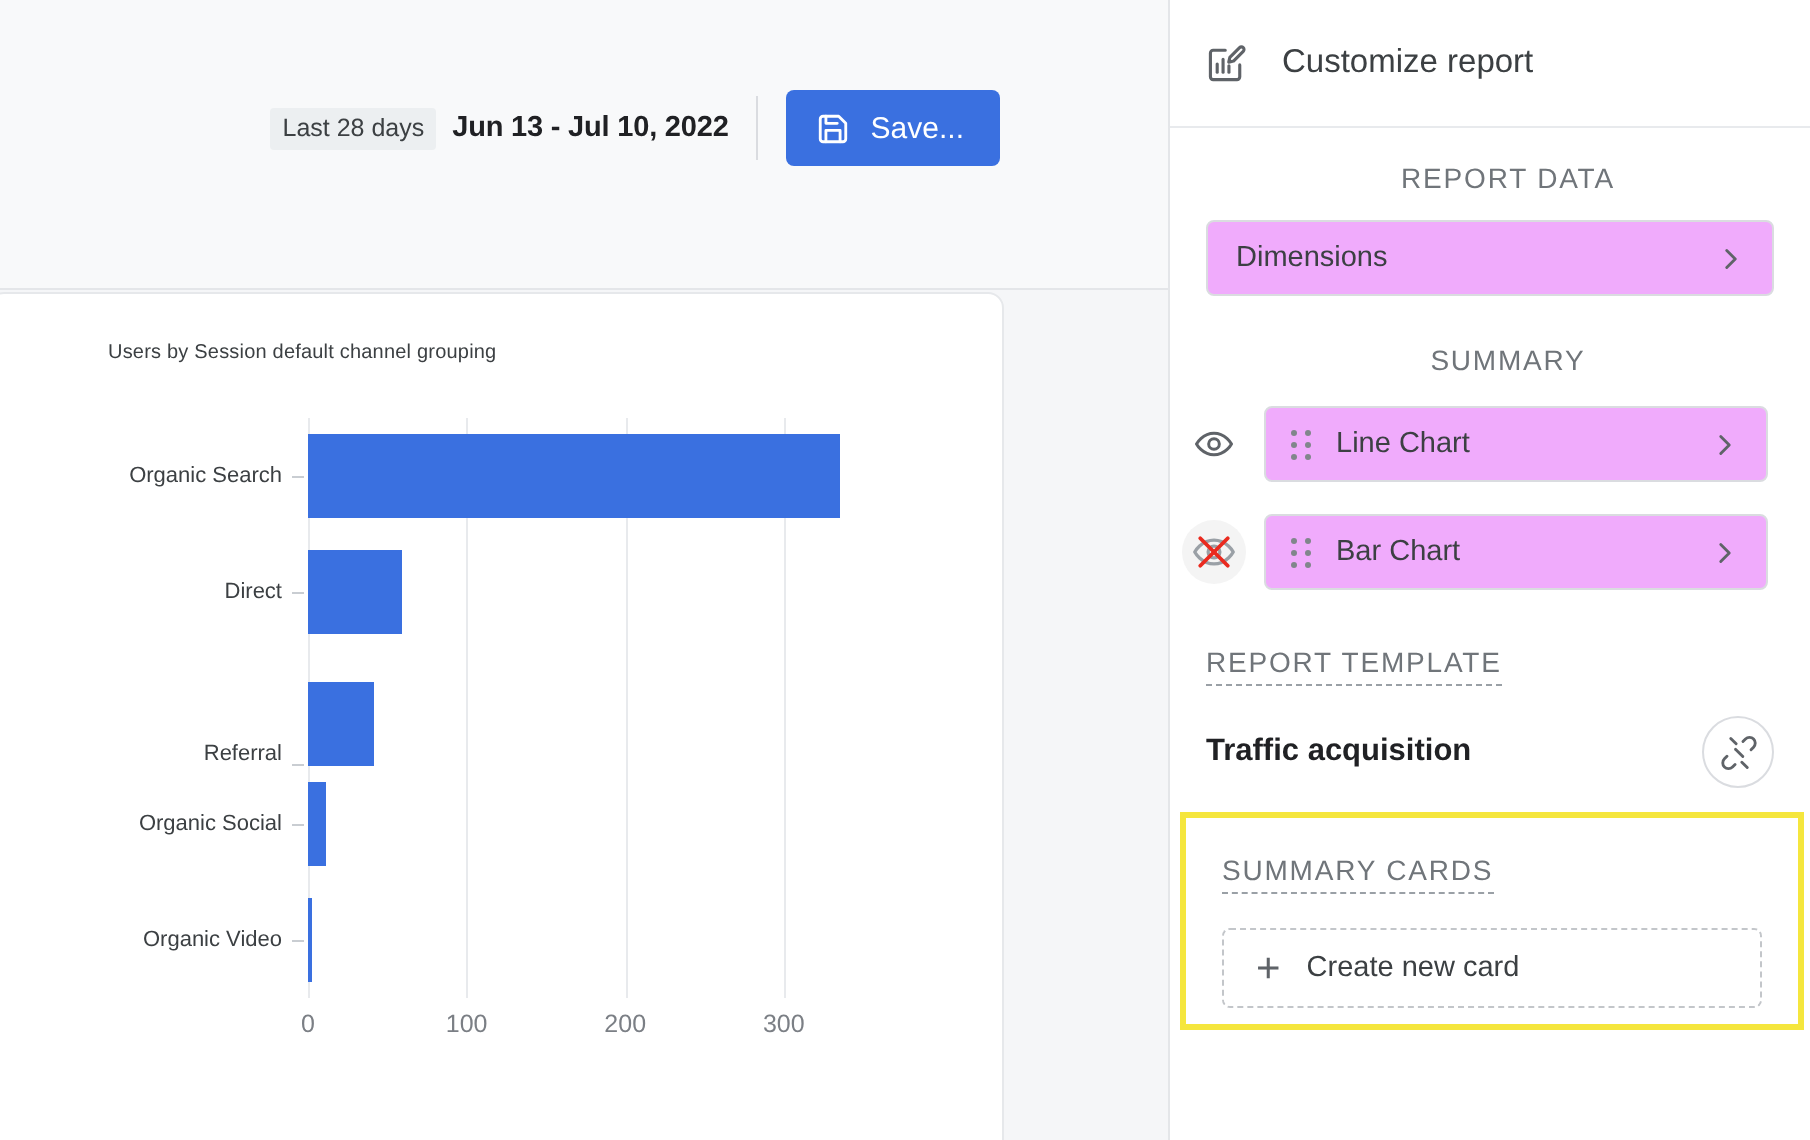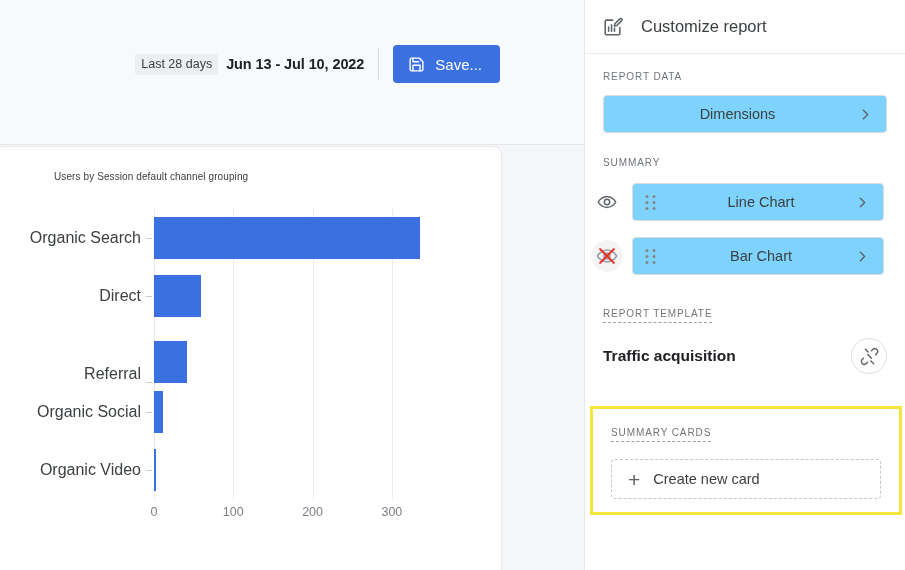--- a/index.html
+++ b/index.html
@@ -94,21 +94,21 @@
     display: flex; align-items: center;
   }
   .bar {
     height: 42px;
     background: #3a70e0;
   }
   .cat-label {
     position: absolute;
     right: 100%;
     margin-right: 13px;
-    font-size: 16px;
+    font-size: 11px;
     color: #3c4043;
     white-space: nowrap;
   }
   .tickmark {
     position: absolute;
     right: 100%;
     margin-right: 2px;
     width: 6px; height: 1px;
     background: #c9cdd2;
   }
@@ -121,52 +121,52 @@
   }
 
   
   #panel {
     position: absolute; left: 584px; top: 0;
     width: 321px; height: 570px;
     background: #ffffff;
     border-left: 1px solid #e4e6e9;
   }
   #panel-header {
-    height: 54px;
+    height: 64px;
     display: flex; align-items: center;
     padding-left: 17px;
     border-bottom: 1px solid #e8eaed;
   }
   #panel-title {
     font-size: 16.5px; color: #3c4043;
     margin-left: 17px;
   }
   .section-label {
-    font-size: 10px;
+    font-size: 14px;
     color: #70757a;
     letter-spacing: 0.9px;
     padding-left: 18px;
+    text-align: center;
   }
   .section-label.dotted {
     display: inline-block;
     margin-left: 18px; padding-left: 0;
     border-bottom: 1px dashed #9aa0a6;
     padding-bottom: 3px;
   }
 
   .pill {
     margin: 0 18px;
     height: 38px;
     border: 1px solid #dadce0;
     border-radius: 4px;
     display: flex; align-items: center;
     padding: 0 12px 0 14px;
     cursor: pointer;
-    background: #7dd3fc;
-    text-align: center;
+    background: #f0abfc;
   }
   .pill-label { font-size: 14.5px; color: #3c4043; flex: 1; }
   .chev { color: #5f6368; display: flex; align-items: center; }
 
   .chart-row {
     display: flex; align-items: center;
     margin: 0 18px 0 6px;
   }
   .vis-toggle {
     width: 32px; height: 32px;

